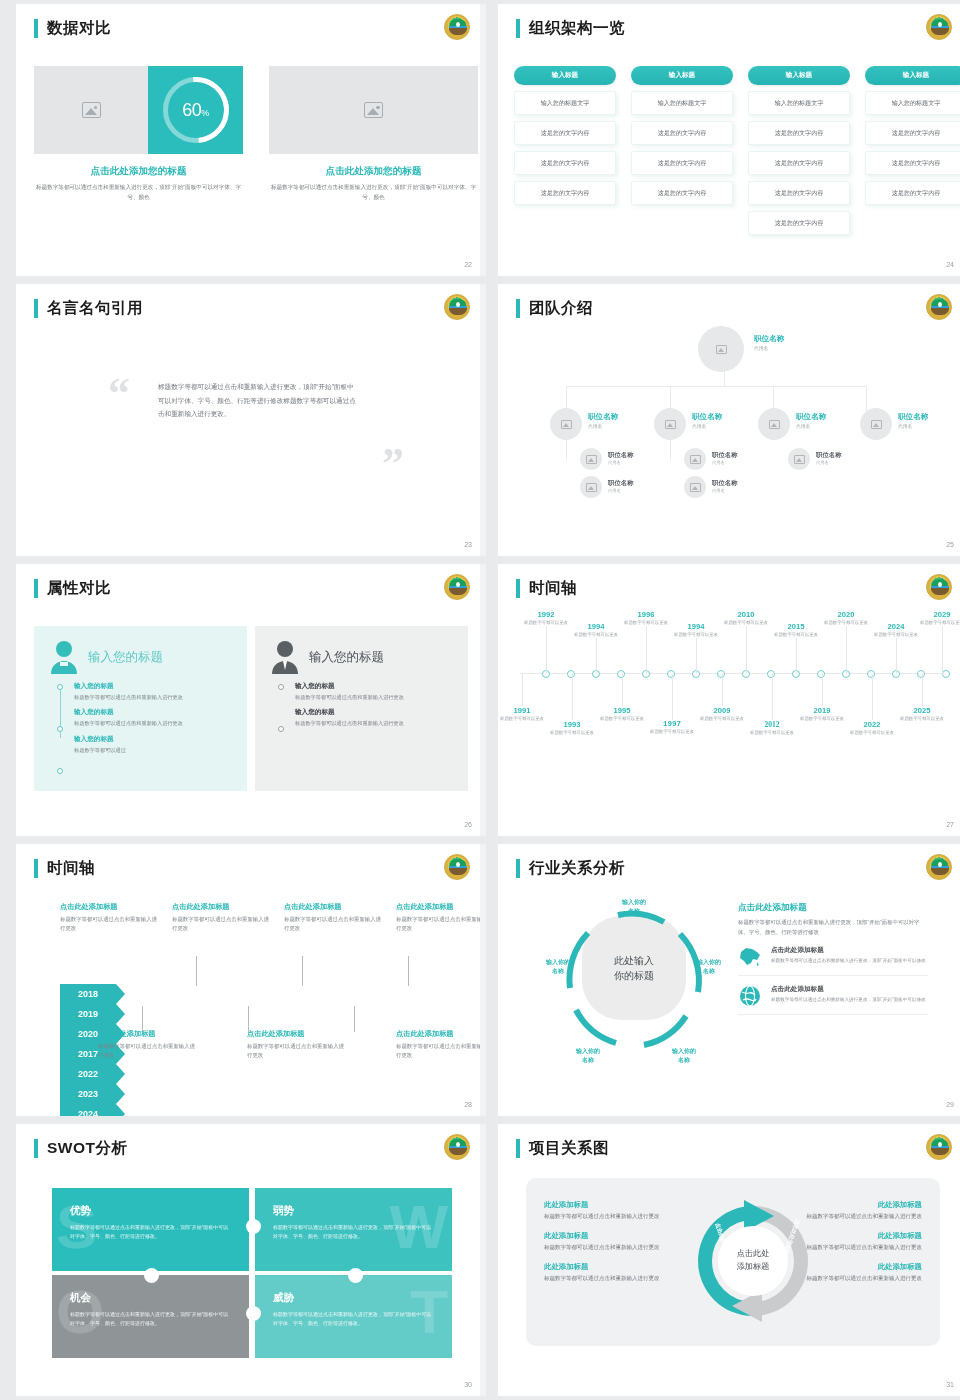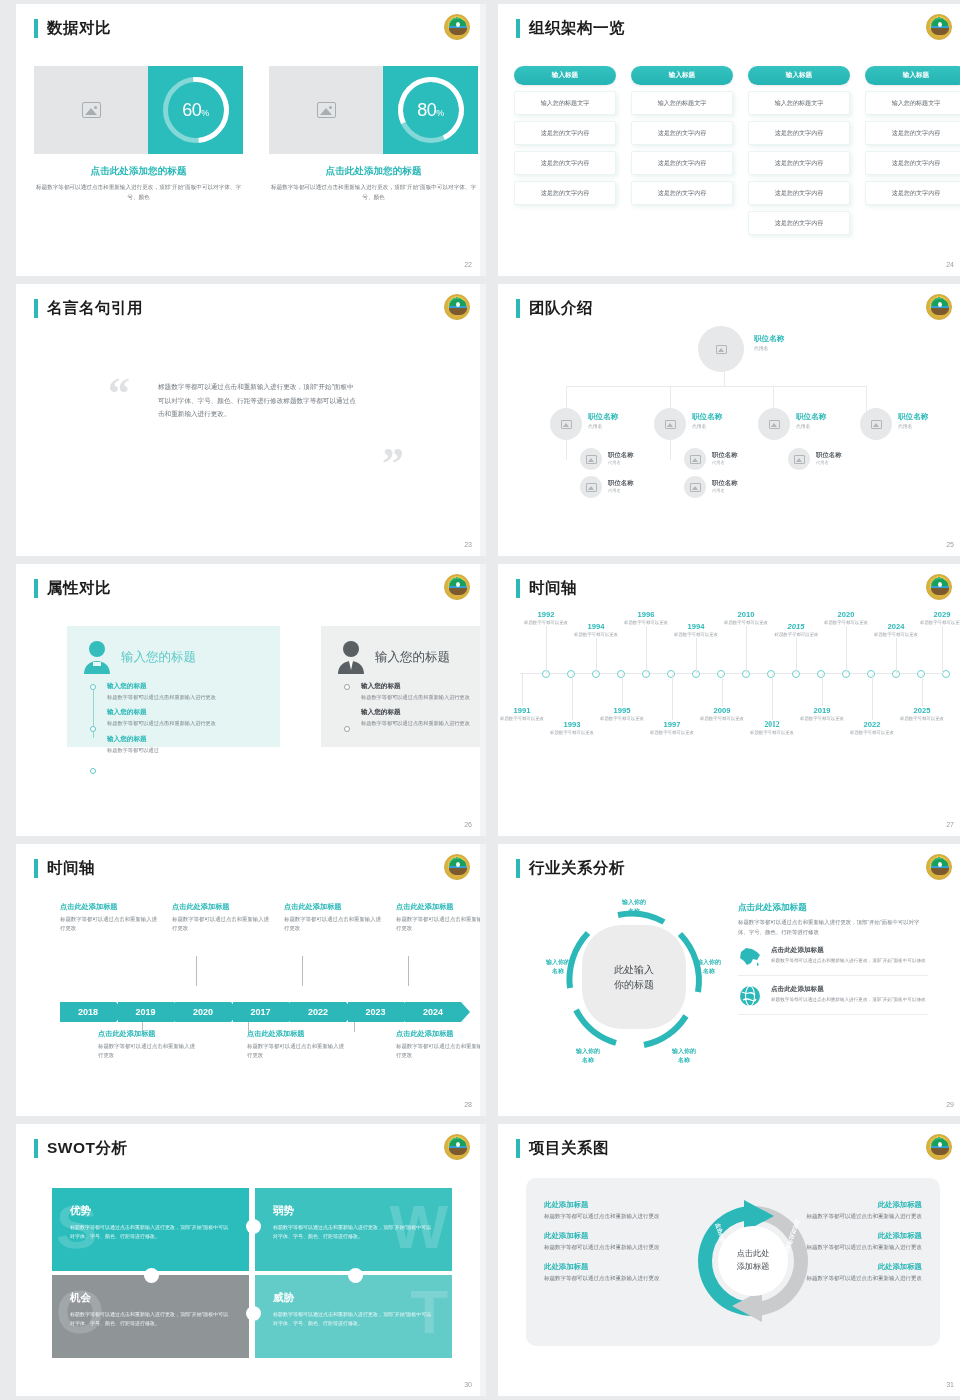--- a/index.html
+++ b/index.html
@@ -77,21 +77,21 @@
   .ph-sm:after { content:""; position:absolute; left:1px; bottom:1px; width:0;height:0;
       border-left:3.5px solid transparent; border-right:3.5px solid transparent; border-bottom:4px solid #b2b6b9;}
   .nd-t { font-size:7.6px; font-weight:bold; color:#2cb8b8; }
   .nd-s { font-size:4.8px; color:#9ba1a6; margin-top:1px; }
   .nd-t2 { font-size:6.4px; font-weight:bold; color:#585e64; }
   .nd-s2 { font-size:4.2px; color:#a8aeb3; }
   .conn { position:absolute; background:#e9eaeb; }
 
   
   .s26-wrap { position:absolute; top:62px; left:18px; display:flex; gap:8px; }
-  .s26-panel { width:213px; height:121px; padding:14px 14px 0 14px;margin-left:33px; }
+  .s26-panel { width:213px; height:165px; padding:14px 14px 0 14px; }
   .p-teal { background:#e4f5f4; }
   .p-gray { background:#eeefef; }
   .s26-top { display:flex; align-items:center; gap:8px; }
   .s26-title { font-size:12.5px; color:#5fc8c6; }
   .s26-title.g { color:#4c5257; }
   .s26-list { margin-top:8px; padding-left:26px; position:relative; }
   .s26-line { position:absolute; left:12px; top:6px; bottom:16px; width:1px; background:#8fd6d4; }
   .s26-line.g { background:#b9bdc0; }
   .s26-dot { position:absolute; left:8.5px; width:6px; height:6px; border-radius:50%; background:#fff; border:1.2px solid #5fc8c6; }
   .s26-dot.g { border-color:#9aa0a5; }
@@ -102,35 +102,35 @@
 
   
   .tl-axis { position:absolute; left:22px; right:22px; top:109px; height:1px; background:#e6e7e8; }
   .tl-node { position:absolute; top:-3.5px; width:8px; height:8px; border-radius:50%; background:#fff; border:1px solid #6ed0cd; }
   .tl-stem { position:absolute; width:1px; background:#e6e7e8; }
   .tl-lab { position:absolute; width:48px; text-align:center; }
   .tl-y { font-size:7.6px; font-weight:bold; color:#2cb8b8; }
   .tl-d { font-size:4.4px; color:#9aa0a5; line-height:1.55; margin-top:1px; }
 
   
-  .s28-band { position:absolute; left:44px; top:158px; display:flex; }
+  .s28-band { position:absolute; left:44px; top:140px; display:flex;flex-direction:column; }
   .chev { position:relative; height:20px; background:#2cb8b8; color:#fff; font-size:9px; font-weight:bold;
           display:flex; align-items:center; justify-content:center; width:56px; margin-right:1.5px;}
   .chev:after { content:""; position:absolute; right:-9px; top:0; width:0;height:0;
                 border-top:10px solid transparent; border-bottom:10px solid transparent; border-left:9px solid #2cb8b8; }
   .s28-top { position:absolute; top:58px; left:44px; display:flex; gap:10px; }
   .s28-bot { position:absolute; top:185px; left:82px; display:flex; gap:47px; }
   .s28-blk { width:102px; }
   .s28-h { font-size:7.2px; font-weight:bold; color:#2cb8b8; }
   .s28-p { font-size:5.4px; color:#7d8388; line-height:1.7; margin-top:3px; }
   .s28-tick { position:absolute; width:1px; background:#b8bcc0; }
 
   
   .gear { position:absolute; left:62px; top:62px; width:148px; height:148px; }
-  .gear-core { position:absolute; left:22px; top:19px; width:104px; height:104px; border-radius:38%; background:#ececec; }
+  .gear-core { position:absolute; left:22px; top:10px; width:104px; height:104px; border-radius:38%; background:#ececec; }
   .gear-core.lbl { display:flex; align-items:center; justify-content:center; flex-direction:column;
                    font-size:10px; color:#4a5055; line-height:1.5; }
   .g-lab { position:absolute; width:44px; text-align:center; font-size:6px; font-weight:bold; color:#2cb8b8; line-height:1.5; }
   .s29-right { position:absolute; left:240px; top:58px; width:190px; }
   .s29-h { font-size:8.6px; font-weight:bold; color:#2cb8b8; }
   .s29-p { font-size:5.4px; color:#7a8085; line-height:1.8; margin-top:4px; }
   .s29-row { display:flex; gap:9px; padding:9px 0 7px 0; border-bottom:.6px solid #eceeef; }
   .s29-row:first-of-type { border-top:.6px solid #eceeef; margin-top:10px; }
   .s29-ih { font-size:6.6px; font-weight:bold; color:#4a5055; }
   .s29-ip { font-size:4.6px; color:#8c9297; line-height:1.65; margin-top:2px; }
@@ -189,27 +189,20 @@
         </div>
         <div class="s22-h">点击此处添加您的标题</div>
         <div class="s22-p">标题数字等都可以通过点击和重新输入进行更改，顶部“开始”面板中可以对字体、字号、颜色</div>
       </div>
 
       <div class="s22-card">
         <div class="s22-media">
           <div class="s22-img">
               <div class="ph-icon"></div>
             </div>
-          <div class="s22-ring">
-            <div class="donut">
-              <div class="ringbg"></div>
-                <div class="ringfg p80"></div>
-              <div class="pct"><span>80</span><small>%</small></div>
-            </div>
-          </div>
         </div>
         <div class="s22-h">点击此处添加您的标题</div>
         <div class="s22-p">标题数字等都可以通过点击和重新输入进行更改，顶部“开始”面板中可以对字体、字号、颜色</div>
       </div>
     </div>
     <div class="pnum">22</div>
     <div class="slide-edge"></div>
   </div>
 
   <div class="slide">
@@ -507,21 +500,21 @@
       <div class="tl-d">标题数字等都可以更改</div>
       </div>
     <div class="tl-lab" style="left:174px; top:58px;">
       <div class="tl-y">1994</div>
       <div class="tl-d">标题数字等都可以更改</div>
       </div>
     <div class="tl-lab" style="left:224px; top:46px;">
       <div class="tl-y">2010</div>
       <div class="tl-d">标题数字等都可以更改</div>
       </div>
-    <div class="tl-lab" style="left:274px; top:58px;font-style:italic;">
+    <div class="tl-lab" style="left:274px; top:58px;">
       <div class="tl-y">2015</div>
       <div class="tl-d">标题数字等都可以更改</div>
       </div>
     <div class="tl-lab" style="left:324px; top:46px;">
       <div class="tl-y">2020</div>
       <div class="tl-d">标题数字等都可以更改</div>
       </div>
     <div class="tl-lab" style="left:374px; top:58px;">
       <div class="tl-y">2024</div>
       <div class="tl-d">标题数字等都可以更改</div>
@@ -536,21 +529,21 @@
       <div class="tl-d">标题数字等都可以更改</div>
       </div>
     <div class="tl-lab" style="left:50px; top:156px;">
       <div class="tl-y">1993</div>
       <div class="tl-d">标题数字等都可以更改</div>
       </div>
     <div class="tl-lab" style="left:100px; top:142px;">
       <div class="tl-y">1995</div>
       <div class="tl-d">标题数字等都可以更改</div>
       </div>
-    <div class="tl-lab" style="left:150px; top:156px;">
+    <div class="tl-lab" style="left:150px; top:156px;font-family:Liberation Mono, monospace;">
       <div class="tl-y">1997</div>
       <div class="tl-d">标题数字等都可以更改</div>
       </div>
     <div class="tl-lab" style="left:200px; top:142px;">
       <div class="tl-y">2009</div>
       <div class="tl-d">标题数字等都可以更改</div>
       </div>
     <div class="tl-lab" style="left:250px; top:156px;font-family:Liberation Serif, serif;">
       <div class="tl-y">2012</div>
       <div class="tl-d">标题数字等都可以更改</div>

